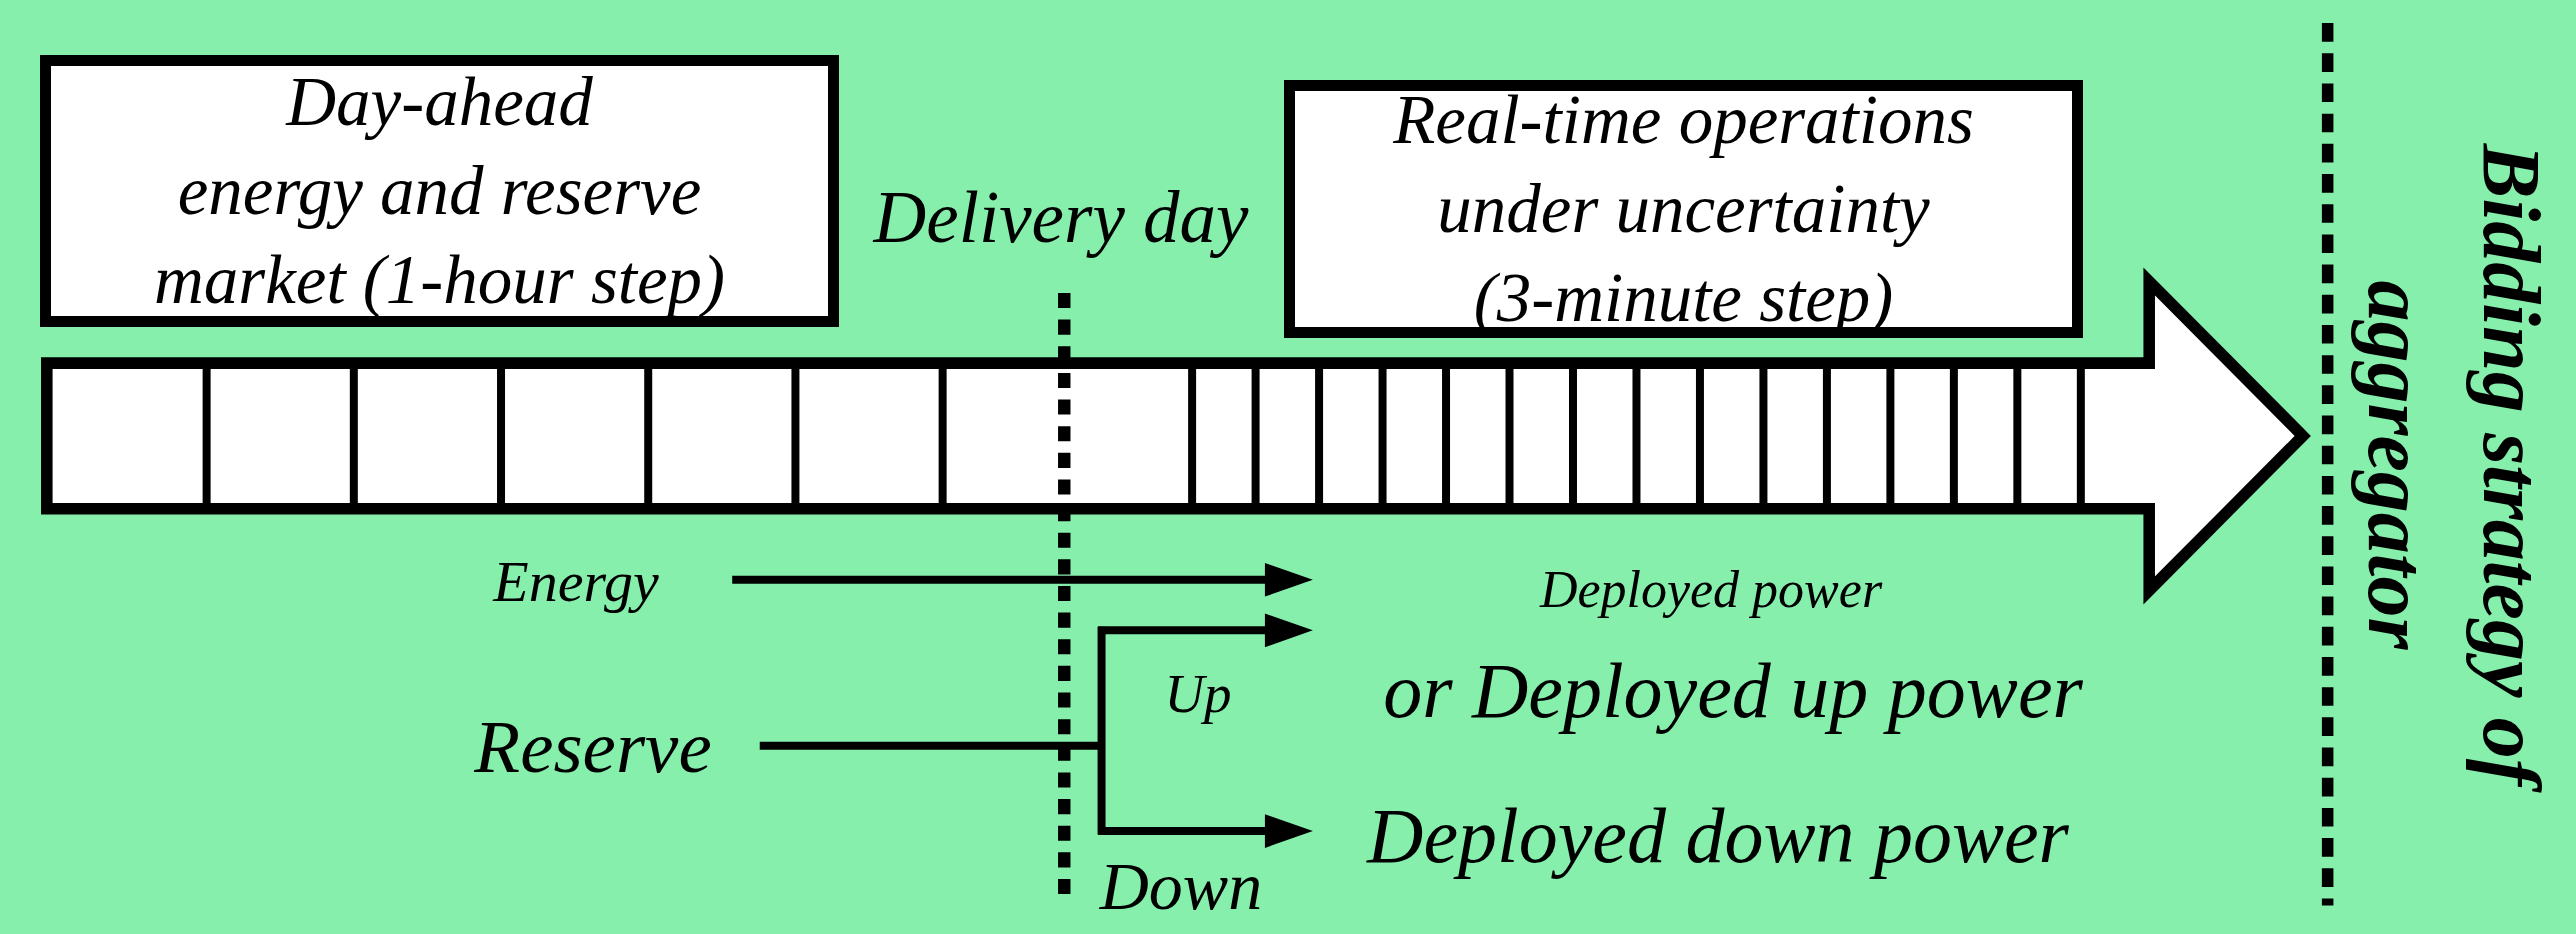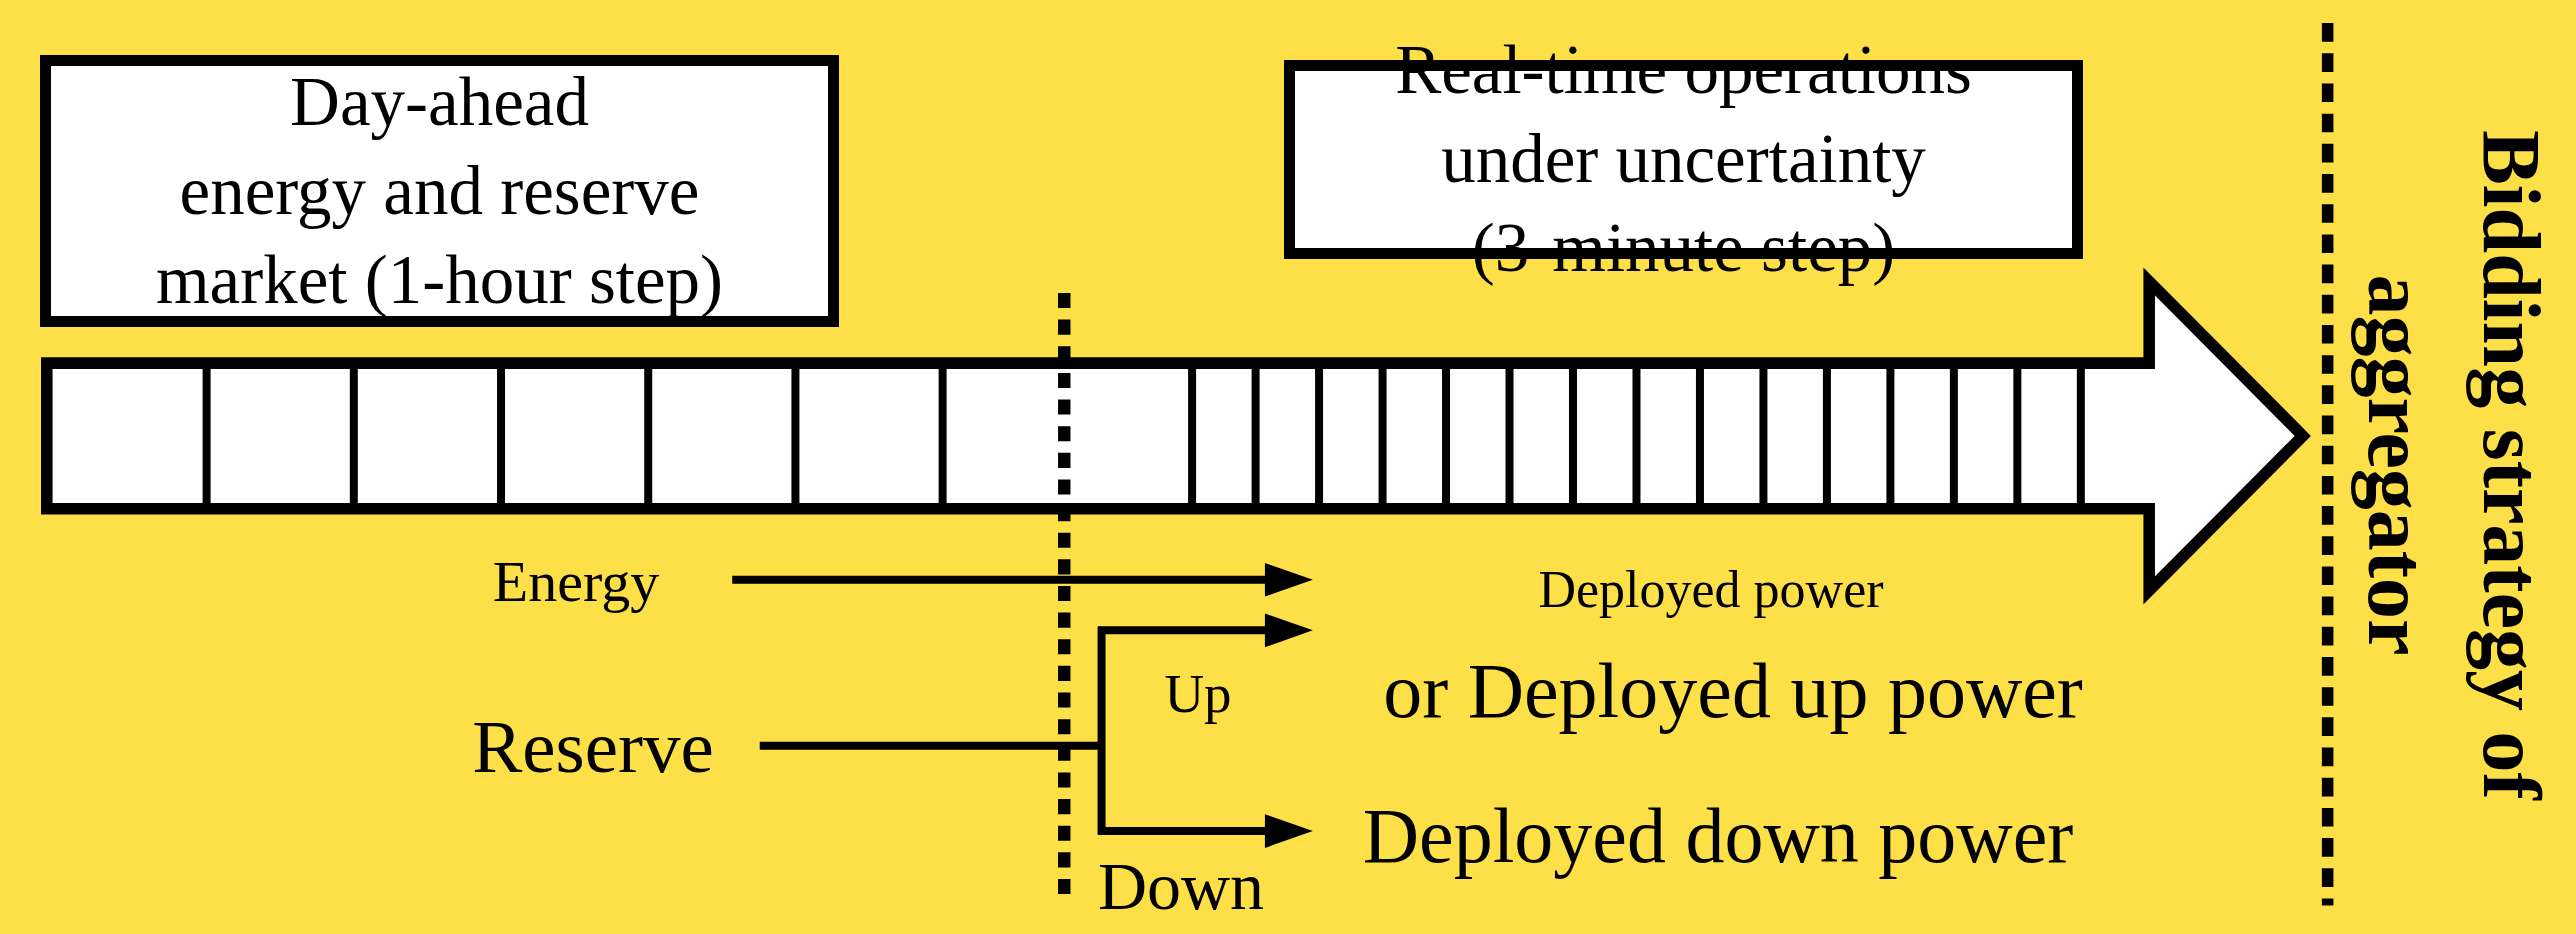--- a/index.html
+++ b/index.html
@@ -1,41 +1,42 @@
 <!DOCTYPE html>
 <html style="font-size:14px"><head>
 <meta charset="utf-8">
 <style>
   html, body { margin: 0; padding: 0; background: #ffffff; }
   .canvas {
     position: relative;
     width: 2576px;
     height: 934px;
-    background: #fde047;
+    background: #86efac;
     font-family: "Liberation Serif", serif;
     color: #000000;
     overflow: hidden;
+    font-style: italic;
   }
   .shapes { position: absolute; left: 0; top: 0; }
   .box {
     position: absolute;
     border: 11.5px solid #000000;
     box-sizing: border-box;
     background: #ffffff;
     display: flex;
     flex-direction: column;
     justify-content: center;
     align-items: center;
     text-align: center;
     font-size: 69px;
     line-height: 89px;
     white-space: nowrap;
   }
   .left-box  { left: 40px;  top: 55px; width: 799px; height: 272px; }
-  .right-box { left: 1284px; top: 60px; width: 799px; height: 199px; }
+  .right-box { left: 1284px; top: 80px; width: 799px; height: 258px; }
   .lbl {
     position: absolute;
     transform: translate(-50%, -50%);
     white-space: nowrap;
     text-align: center;
   }
   .delivery  { left: 1061px; top: 218px; font-size: 73px; }
   .energy    { left: 576px;  top: 581px; font-size: 58px; }
   .reserve   { left: 593px;  top: 747px; font-size: 75px; }
   .up        { left: 1174px; top: 693px; font-size: 55px; margin-left: 24px; }
@@ -117,20 +118,21 @@
     <div>energy and reserve</div>
     <div>market (1-hour step)</div>
   </div>
 
   <div class="box right-box">
     <div>Real-time operations</div>
     <div>under uncertainty</div>
     <div>(3-minute step)</div>
   </div>
 
+  <div class="lbl delivery">Delivery day</div>
   <div class="lbl energy">Energy</div>
   <div class="lbl reserve">Reserve</div>
   <div class="lbl up">Up</div>
   <div class="lbl down">Down</div>
   <div class="lbl deployed1">Deployed power</div>
   <div class="lbl deployed2">or Deployed up power</div>
   <div class="lbl deployed3">Deployed down power</div>
 
   <div class="bidding">
     <div>Bidding strategy of</div>

